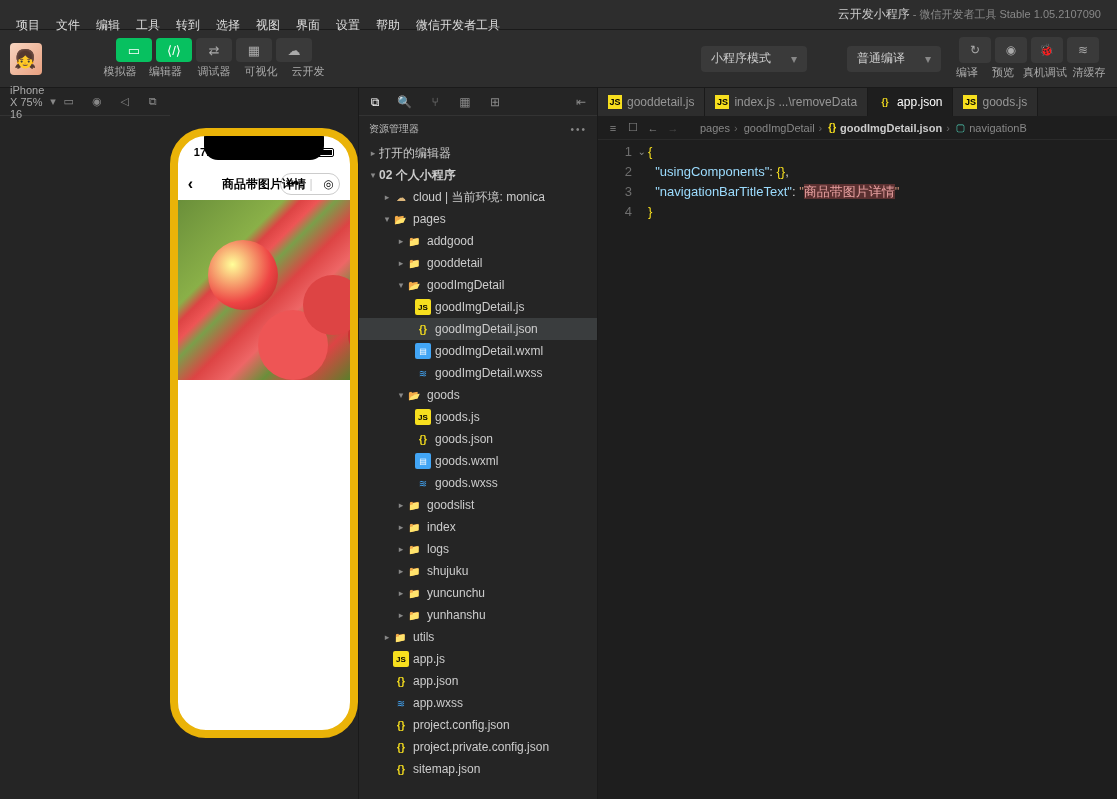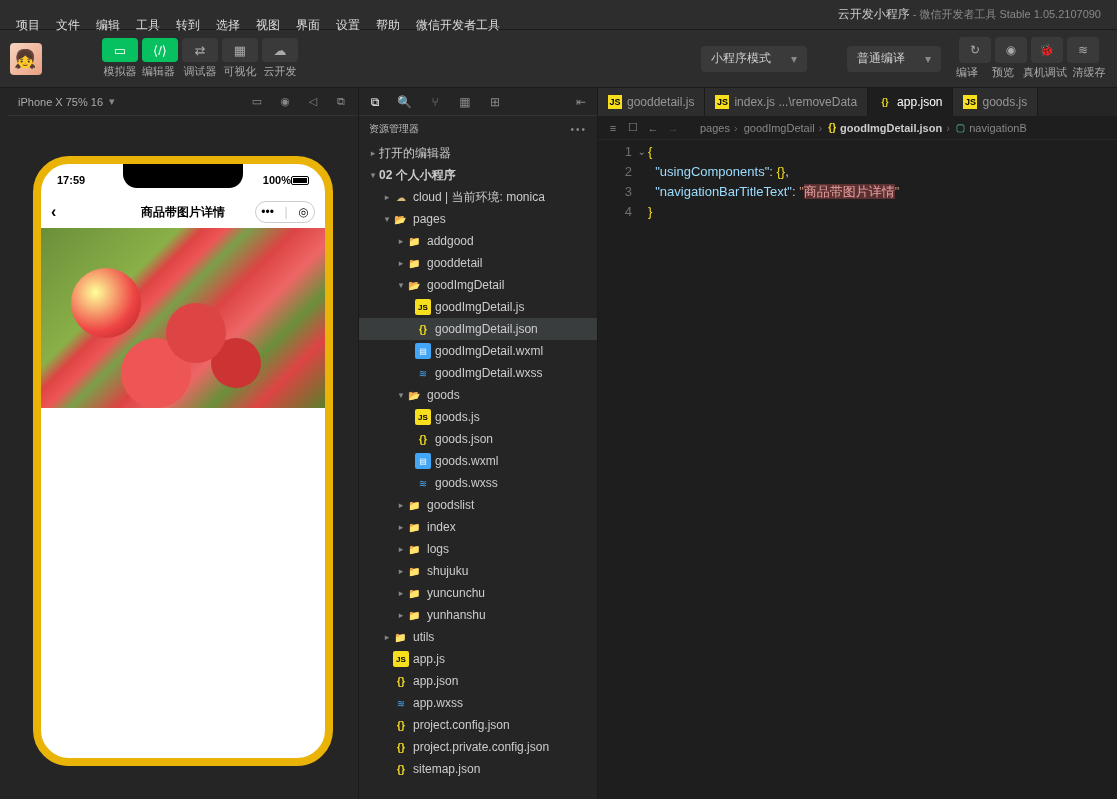--- a/index.html
+++ b/index.html
@@ -21,21 +21,21 @@
 .tool-cluster { display: flex; gap: 4px; }
 .spacer { flex: 1; }
 .dropdown { height: 26px; background: #3a3a3a; border-radius: 4px; padding: 0 10px; display: flex; align-items: center; gap: 20px; color: #ccc; font-size: 12px; }
 .dropdown .caret { color: #888; }
 .icon-btn { width: 32px; height: 26px; background: #3a3a3a; border-radius: 4px; display: flex; align-items: center; justify-content: center; color: #aaa; }
 
 
 .main { display: flex; height: calc(799px - 88px); }
 
 
-.simulator-panel { width: 358px; background: #252525; display: flex; flex-direction: column; padding-left: 8px; }
+.simulator-panel { width: 358px; background: #252525; display: flex; flex-direction: row; }
 .sim-header { height: 28px; display: flex; align-items: center; padding: 0 10px; color: #aaa; font-size: 11px; gap: 6px; border-bottom: 1px solid #333; }
 .sim-header .sim-icons { margin-left: auto; display: flex; gap: 14px; }
 .sim-header .sim-icon { width: 14px; height: 14px; display:flex;align-items:center;justify-content:center;color:#888; }
 .phone-frame { margin: 40px auto 0; width: 300px; height: 610px; background: #fff; border-radius: 36px; position: relative; overflow: hidden; border: 8px solid #eab308; }
 .phone-notch { position: absolute; top: 0; left: 50%; transform: translateX(-50%); width: 120px; height: 24px; background: #000; border-radius: 0 0 14px 14px; z-index: 5; }
 .phone-status { height: 32px; display: flex; align-items: center; padding: 0 16px; justify-content: space-between; font-size: 11px; color: #000; font-weight: 600; }
 .phone-nav { height: 32px; display: flex; align-items: center; padding: 0 10px; position: relative; color:#000;}
 .phone-nav .back { font-size: 16px; font-weight: bold; }
 .phone-nav .nav-title { position: absolute; left: 50%; transform: translateX(-50%); font-size: 12px; font-weight: 600; }
 .phone-nav .capsule { margin-left: auto; width: 60px; height: 22px; border: 1px solid #ccc; border-radius: 12px; display: flex; align-items: center; justify-content: space-around; }
@@ -116,21 +116,21 @@
   <div class="avatar">👧</div>
   <div style="width:40px"></div>
   <div class="tool-group">
     <div class="tool-cluster">
       <div class="tool-btn green">▭</div>
       <div class="tool-btn green">⟨/⟩</div>
       <div class="tool-btn">⇄</div>
       <div class="tool-btn">▦</div>
       <div class="tool-btn">☁</div>
     </div>
-    <div class="tool-cluster" style="gap:4px">
+    <div class="tool-cluster" style="gap:11px">
       <span class="tool-label" style="width:36px;text-align:center">模拟器</span>
       <span class="tool-label" style="width:36px;text-align:left">编辑器</span>
       <span class="tool-label" style="width:36px;text-align:center">调试器</span>
       <span class="tool-label" style="width:36px;text-align:center">可视化</span>
       <span class="tool-label" style="width:36px;text-align:center">云开发</span>
     </div>
   </div>
   <div class="spacer"></div>
   <div class="dropdown">
     <span>小程序模式</span>

